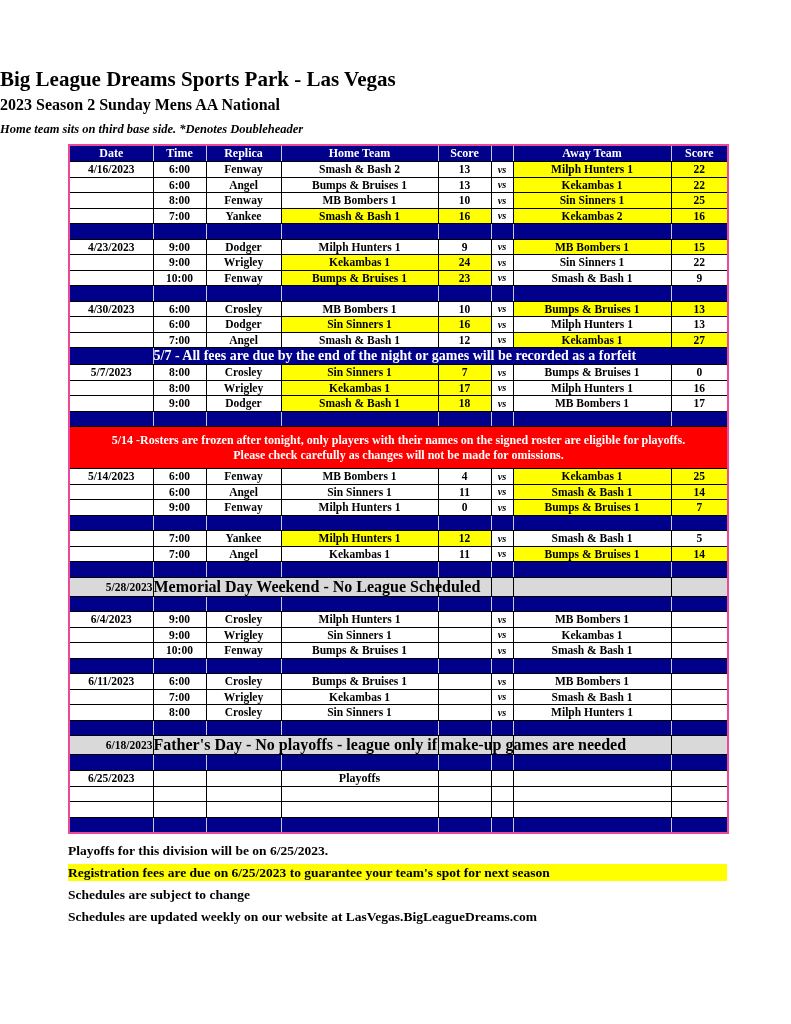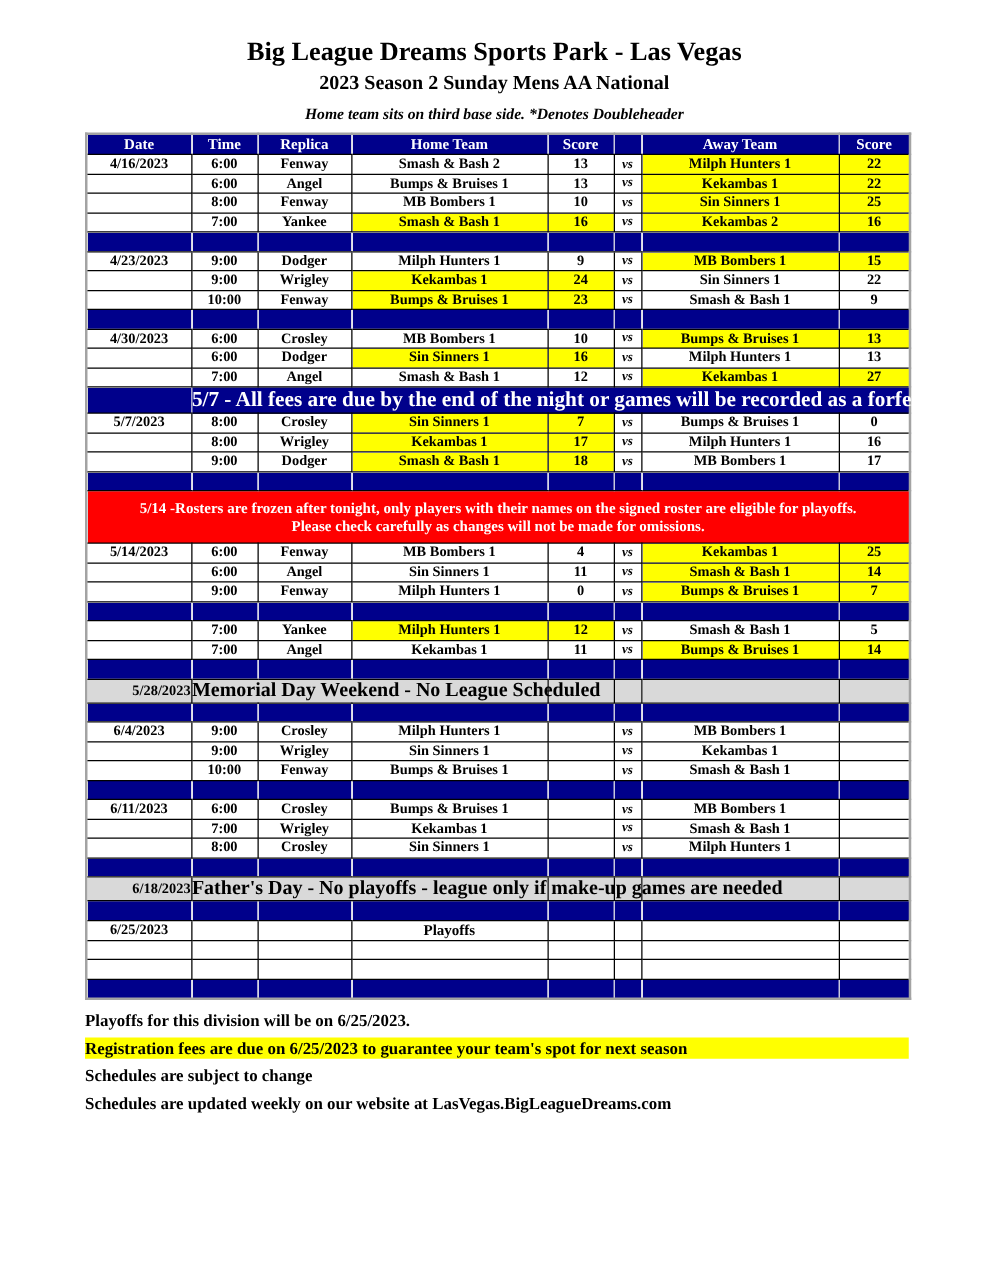--- a/index.html
+++ b/index.html
@@ -7,32 +7,32 @@
   body {
     width: 791px; height: 1024px;
     background: #ffffff;
     font-family: "Liberation Serif", "DejaVu Serif", serif;
     font-weight: bold;
     color: #000;
   }
   .page { position: relative; width: 791px; height: 1024px; overflow: hidden; }
 
   
-  .heading { text-align: center; padding-top: 28px; }
+  .heading { text-align: left; padding-top: 66px; }
   .title   { font-size: 21px; line-height: 26px; margin: 0; }
   .subtitle{ font-size: 16px; line-height: 20px; margin: 3px 0 0 0; }
   .tagline { font-size: 12.5px; line-height: 15px; margin: 7px 0 0 0; font-style: italic; }
 
   
   table.sched {
     border-collapse: collapse;
     table-layout: fixed;
     width: 659px;
     margin: 7px 0 0 68px;
-    border: 2px solid #a3a3a3;
+    border: 2px solid #ec4899;
     font-family: Liberation Serif, serif;
   }
   td {
     border: 1px solid #000;
     height: 15.5px;
     padding: 0;
     text-align: center;
     vertical-align: middle;
     font-size: 11.5px;
     font-weight: bold;
@@ -51,21 +51,21 @@
     border-left-color: #c8c8dc;
     border-right-color: #c8c8dc;
   }
   td.hl { background: #FFFF00; }
   td.c-vs { font-style: italic; font-size: 10.5px; }
   td.note-navy {
     background: #00008B;
     color: #fff;
     padding-right: 110px;
     overflow: visible;
-    font-size: 17px;
+    font-size: 14px;
   }
   td.note-red {
     background: #FF0000;
     color: #fff;
     height: 42px;
     font-size: 12px;
     line-height: 15px;
   }
   td.gray { background: #D9D9D9; text-align: right; }
   td.gray-msg { overflow: visible; font-size: 16px; }

